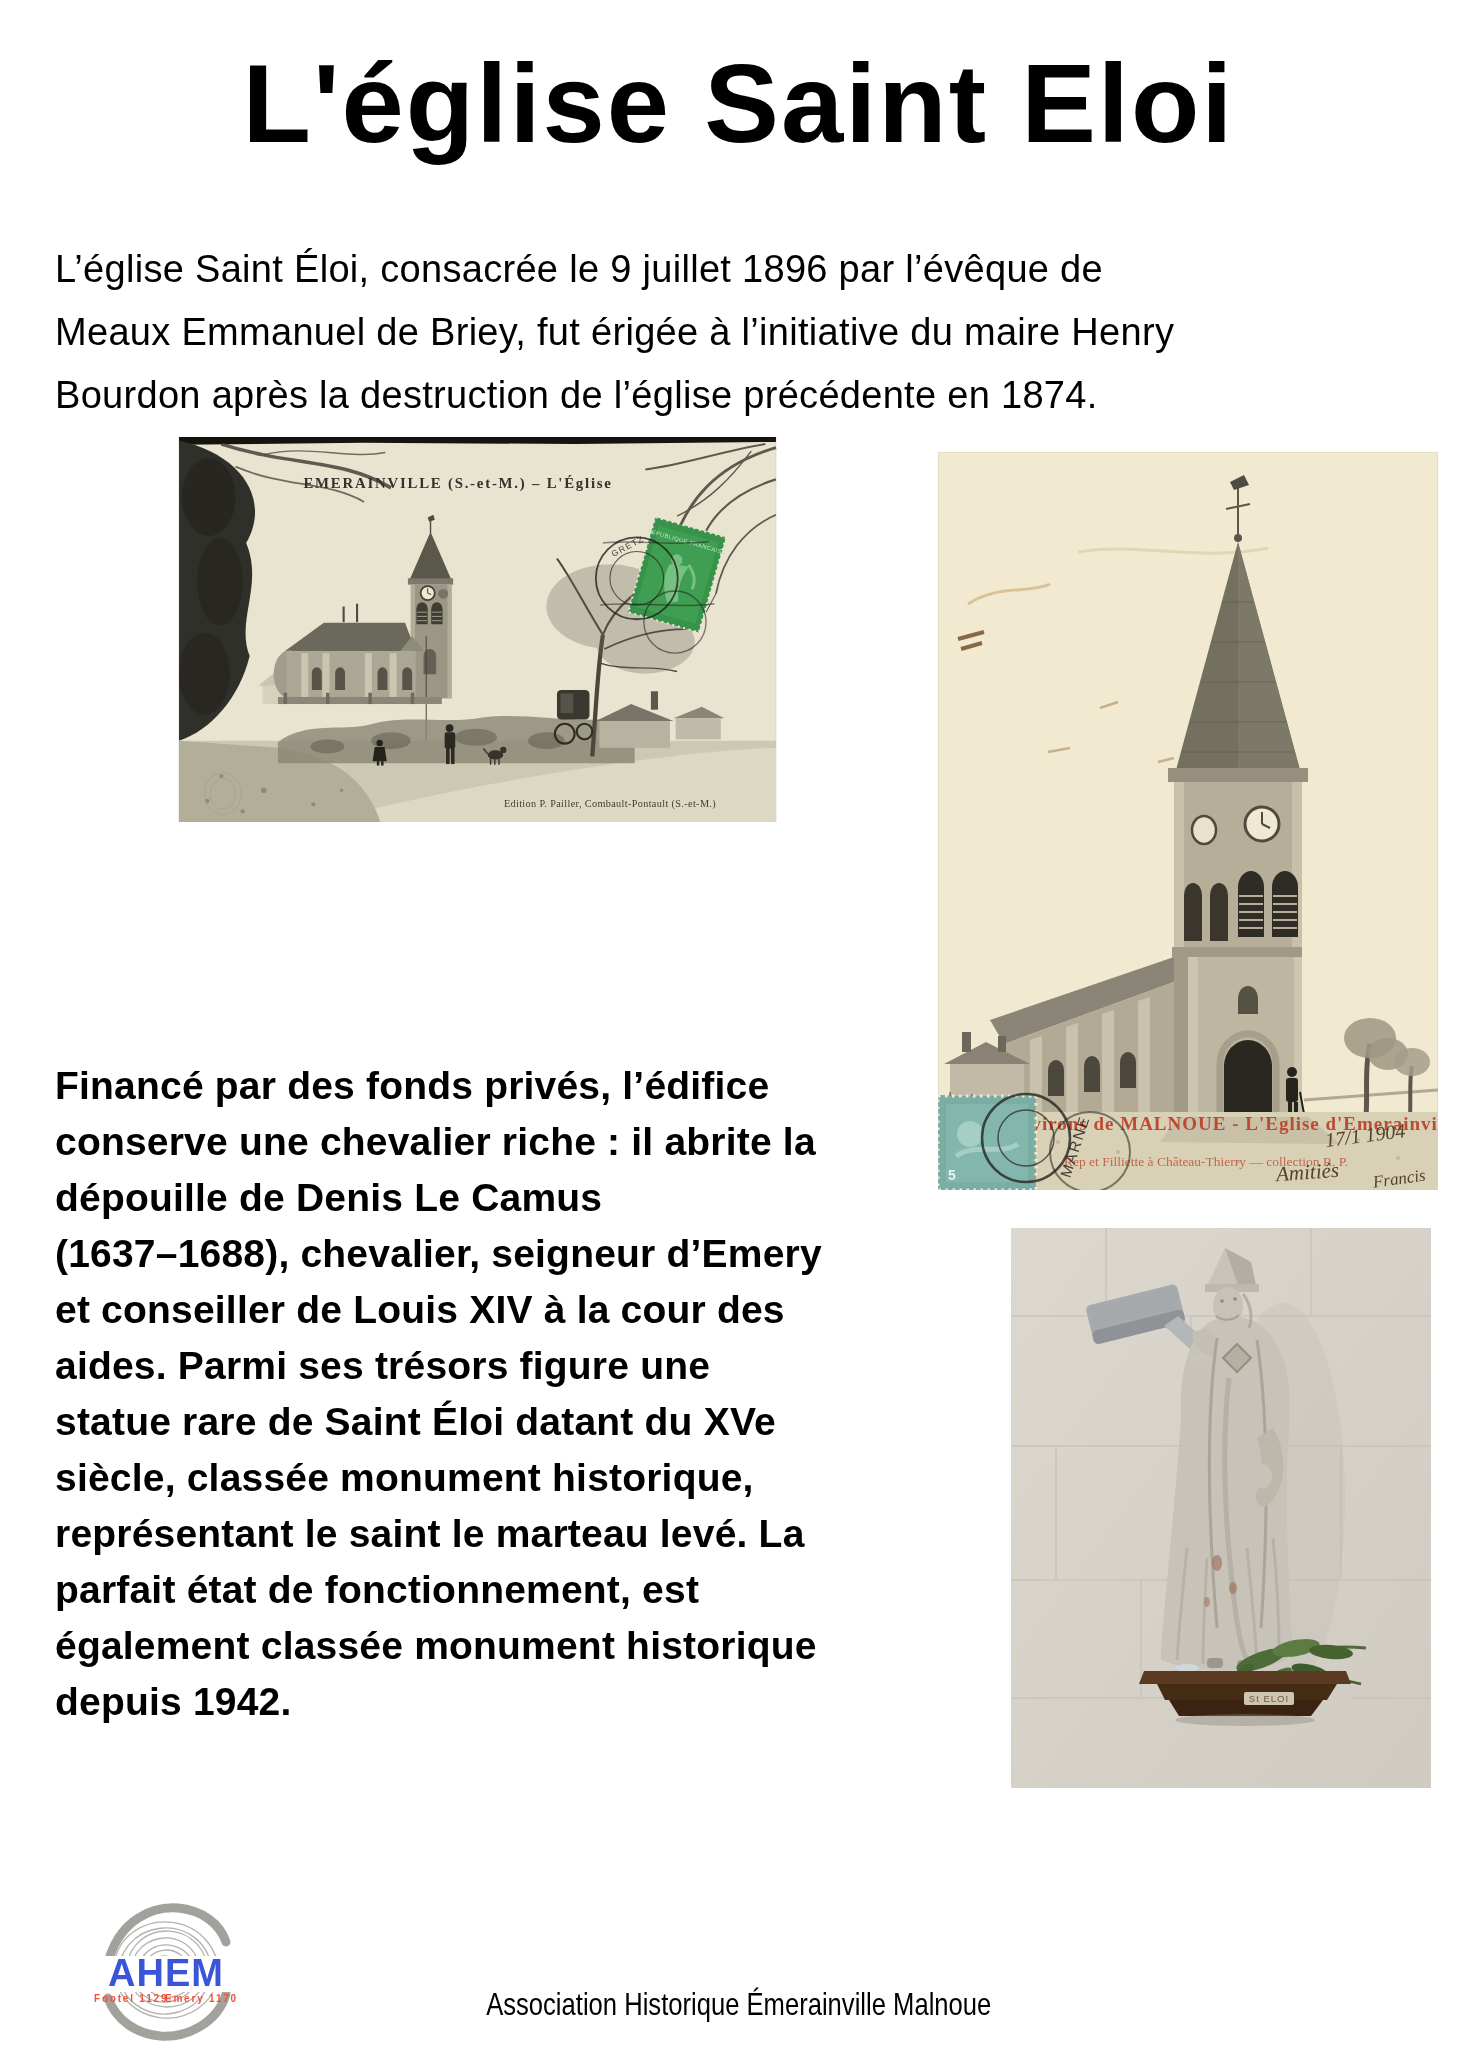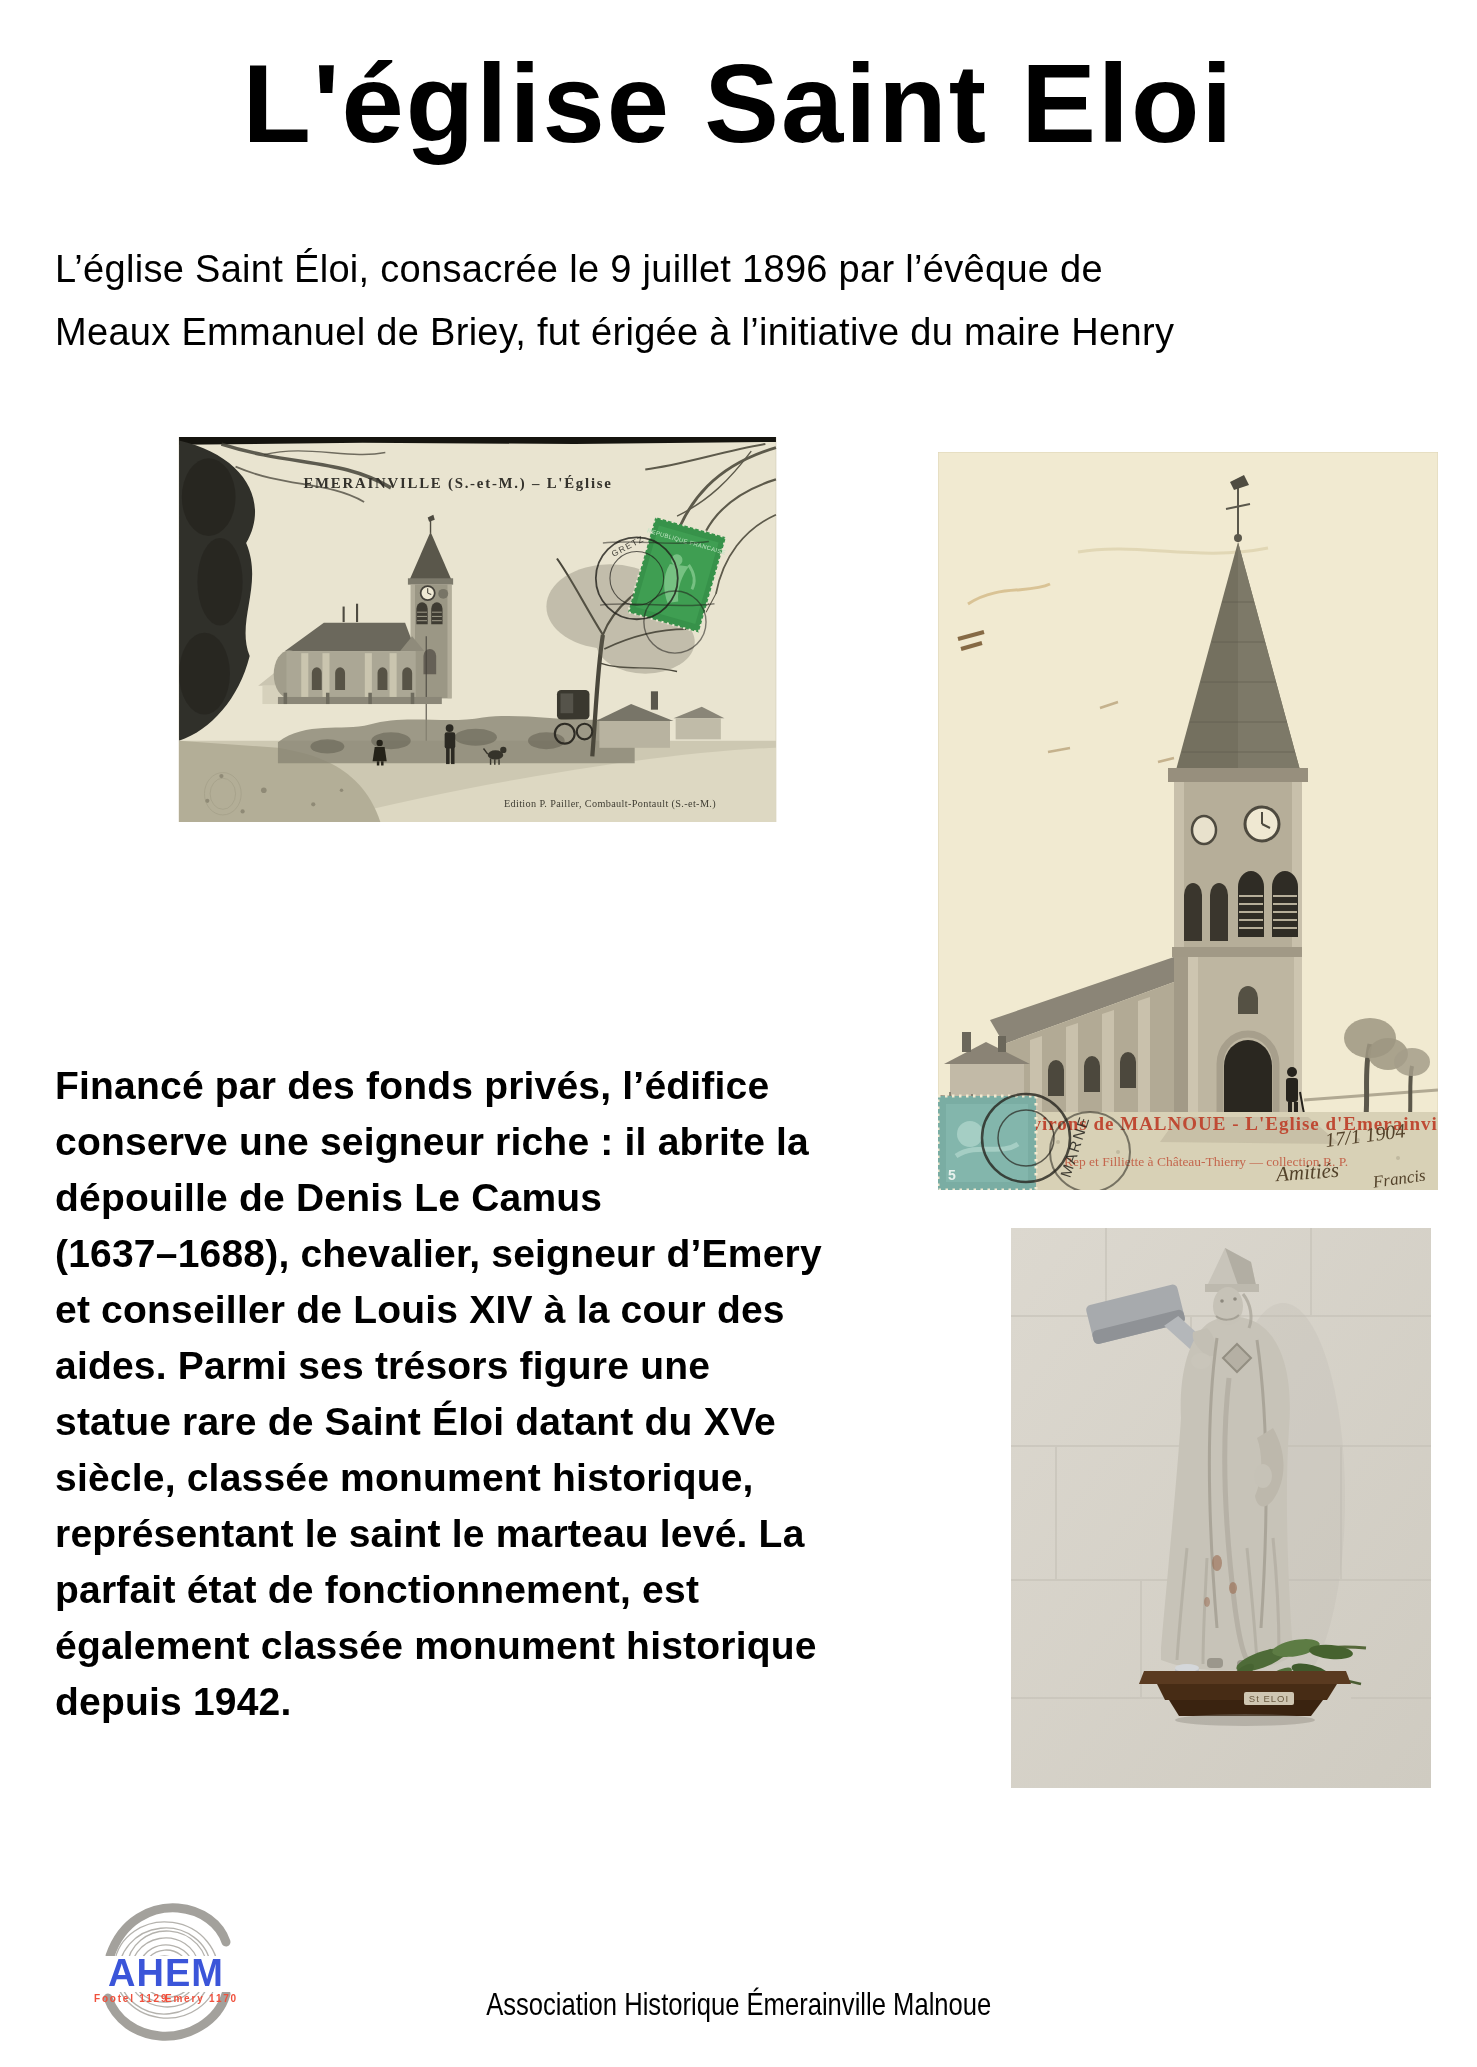--- a/index.html
+++ b/index.html
@@ -24,20 +24,21 @@
 </head>
 <body>
 
 <div class="page">
 
   <div class="title">L'église Saint Eloi</div>
 
   <div class="intro">
     <div>L’église Saint Éloi, consacrée le 9 juillet 1896 par l’évêque de</div>
     <div>Meaux Emmanuel de Briey, fut érigée à l’initiative du maire Henry</div>
+    <div>Bourdon après la destruction de l’église précédente en 1874.</div>
   </div>
 
   <div class="pc-left">
   <svg viewBox="0 0 845 545">
     <rect x="0" y="0" width="845" height="545" fill="#e9e4d0" stroke="#d6d1ba"></rect>
     <path d="M0,0 H845 V7 L560,10 L260,8 L0,11 Z" fill="#15140f"></path>
 
     <g>
       <path d="M0,5 C90,25 130,90 95,150 C120,210 80,260 100,310 C85,370 45,415 0,430 Z" fill="#30302a"></path>
       <ellipse cx="42" cy="85" rx="38" ry="55" fill="#23221c" opacity=".7"></ellipse>
@@ -345,21 +346,21 @@
       <circle cx="88" cy="686" r="44" stroke="#26241e" stroke-width="2.5" fill="none" opacity=".8"></circle>
       <circle cx="88" cy="686" r="28" stroke="#26241e" stroke-width="1.5" fill="none" opacity=".7"></circle>
       <circle cx="152" cy="700" r="40" stroke="#26241e" stroke-width="2" fill="none" opacity=".55"></circle>
       <text x="142" y="696" text-anchor="middle" font-size="15" letter-spacing="2" fill="#26241e" opacity=".85" transform="rotate(-72 142 696)">MARNE</text>
     </g>
   </svg>
   </div>
 
   <div class="bodytext">
     <div>Financé par des fonds privés, l’édifice</div>
-    <div>conserve une seigneur riche : il abrite la</div>
+    <div>conserve une chevalier riche : il abrite la</div>
     <div>dépouille de Denis Le Camus</div>
     <div>(1637–1688), chevalier, seigneur d’Emery</div>
     <div>et conseiller de Louis XIV à la cour des</div>
     <div>aides. Parmi ses trésors figure une</div>
     <div>statue rare de Saint Éloi datant du XVe</div>
     <div>siècle, classée monument historique,</div>
     <div>représentant le saint le marteau levé. La</div>
     <div>parfait état de fonctionnement, est</div>
     <div>également classée monument historique</div>
     <div>depuis 1942.</div>

